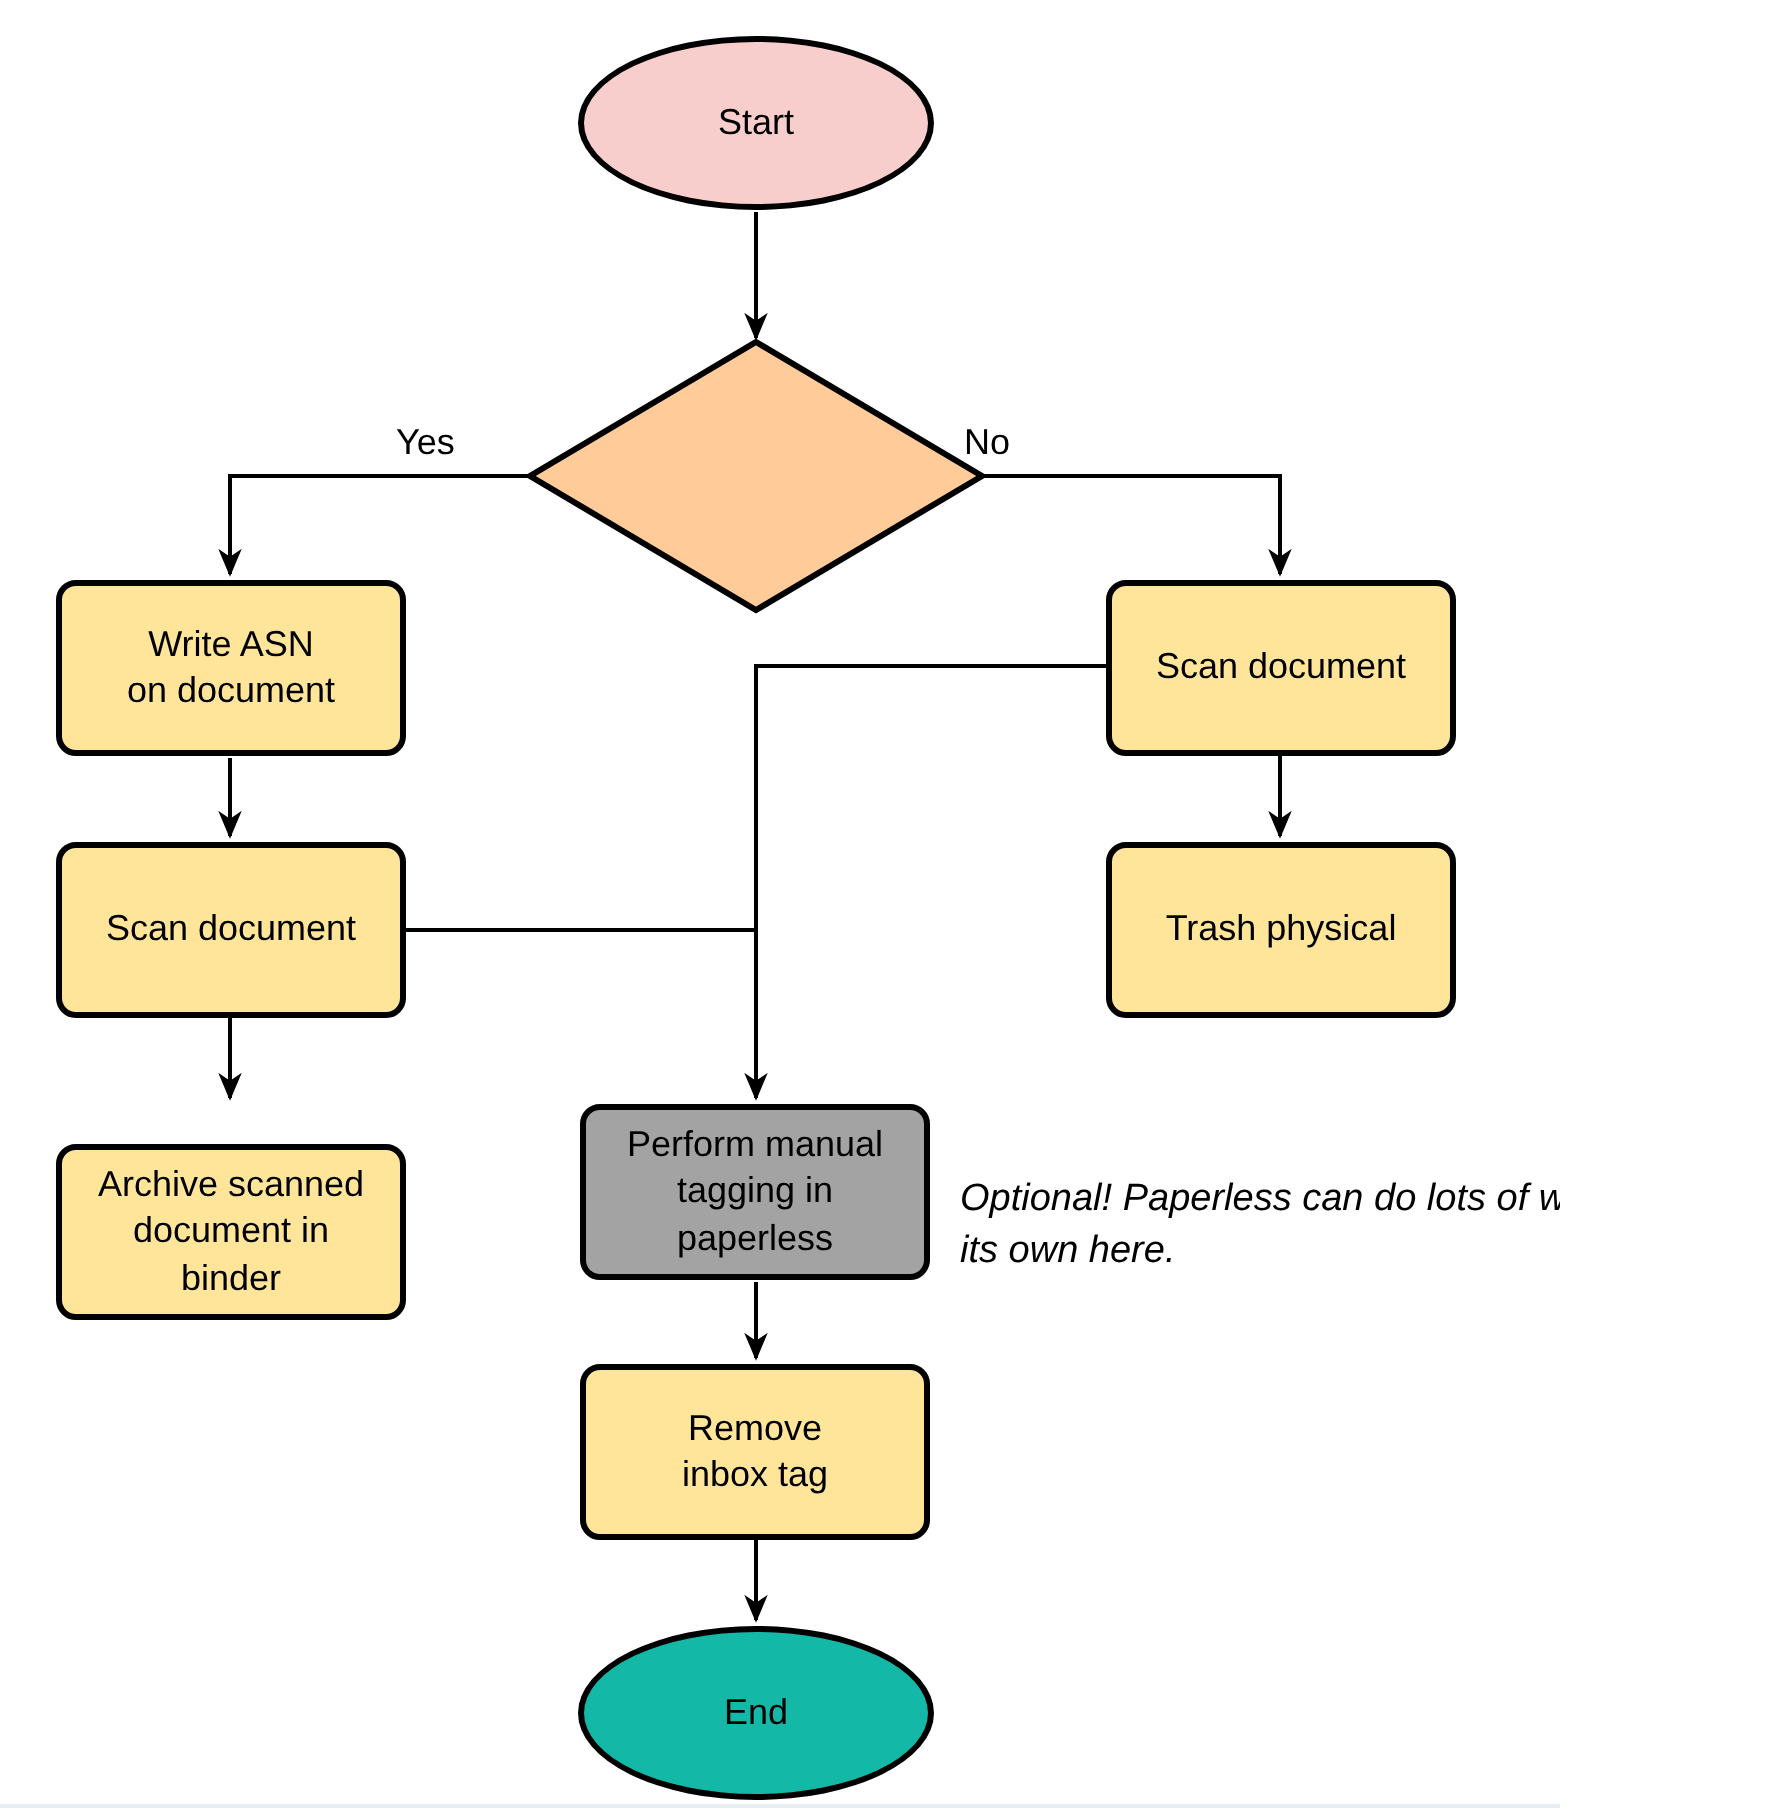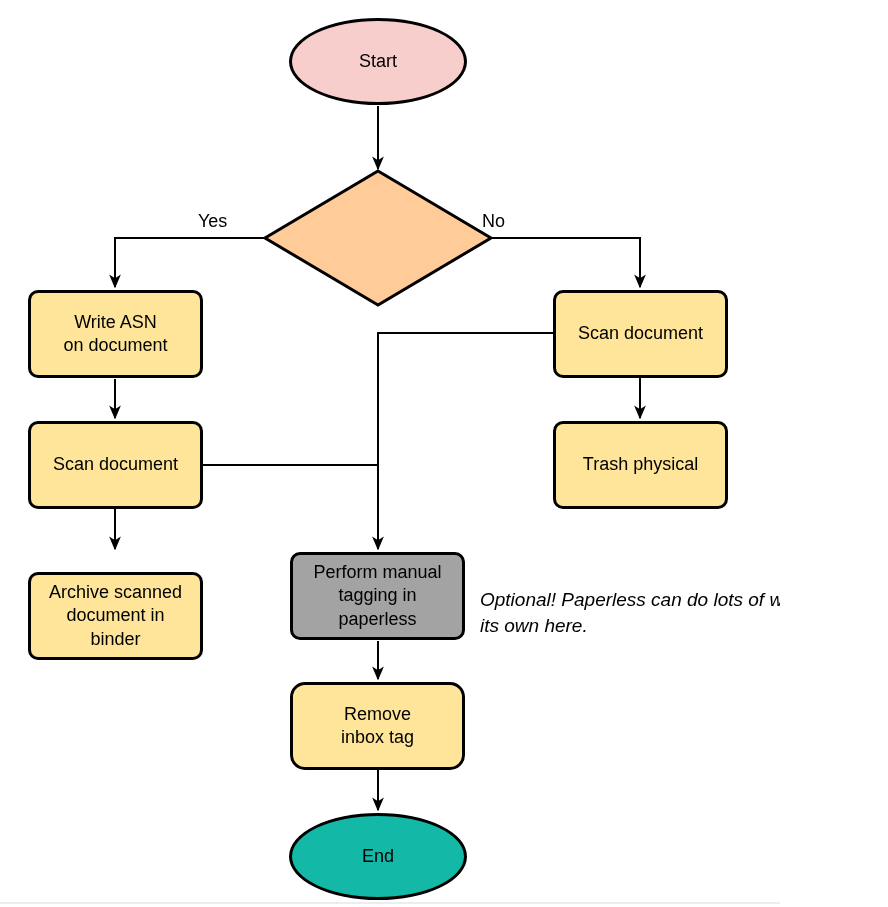--- a/index.html
+++ b/index.html
@@ -142,21 +142,21 @@
   <div class="node process" style="left: 553px; top: 421px; background-color: rgb(255, 229, 153);">
     <span>Trash physical</span>
   </div>
 
   <div class="node process" style="left: 290px; top: 552px; background-color: #a3a3a3;">
     <span>Perform manual
 tagging in
 paperless</span>
   </div>
 
-  <div class="node process" style="left: 290px; top: 682px; background-color: rgb(255, 229, 153); border-radius: 15px;">
+  <div class="node process" style="left: 290px; top: 682px; background-color: rgb(255, 229, 153);">
     <span>Remove
 inbox tag</span>
   </div>
 
   <div class="edge-label yes">Yes</div>
   <div class="edge-label no">No</div>
 
   <div class="note">Optional! Paperless can do lots of work on
 its own here.</div>
 

